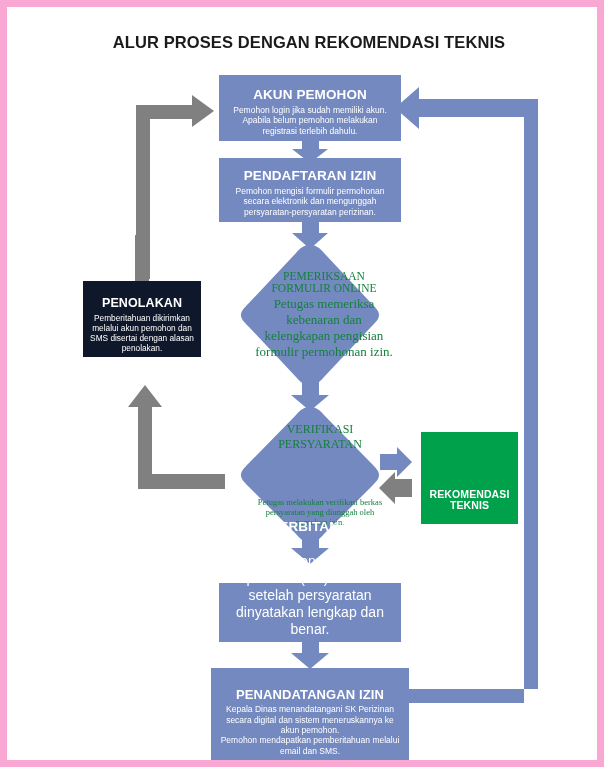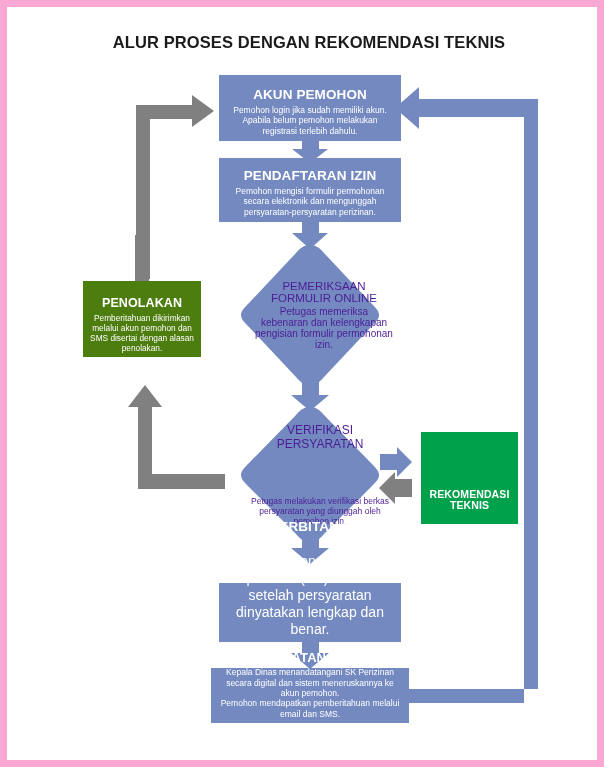--- a/index.html
+++ b/index.html
@@ -47,21 +47,21 @@
   .node .n-title {
     font-weight: bold;
     line-height: 1.12;
     letter-spacing: 0.1px;
   }
   .node .n-body {
     line-height: 1.22;
   }
 
   .rect.blue   { background: #7389c0; }
-  .rect.red    { background: #4d7c0f; }
+  .rect.red    { background: #0f172a; }
   .rect.green  { background: #00a14b; }
 
   
   .diamond {
     position: absolute;
   }
   .diamond svg {
     position: absolute;
     left: 0;
     top: 0;
@@ -70,22 +70,23 @@
     position: absolute;
     left: 0;
     top: 0;
     width: 100%;
     height: 100%;
     display: flex;
     flex-direction: column;
     align-items: center;
     justify-content: center;
     text-align: center;
-    color: #4c1d95;
+    color: #15803d;
     pointer-events: none;
+    font-family: Liberation Serif, serif;
   }
 
   
   #arrows {
     position: absolute;
     left: 0;
     top: 0;
     width: 604px;
     height: 767px;
     pointer-events: none;
@@ -134,21 +135,21 @@
     <div class="n-title" style="font-size:13.5px;">PENDAFTARAN IZIN</div>
     <div class="n-body" style="font-size:8.5px; margin-top:3px;">Pemohon mengisi formulir permohonan secara elektronik dan mengunggah persyaratan-persyaratan perizinan.</div>
   </div>
 
   <div class="diamond" style="left:234px; top:238px; width:138px; height:140px;">
     <svg width="138" height="140" viewBox="0 0 138 140">
       <path d="M69 0 C63 0 59 3 55 8 L8 58 C3 63 0 66 0 70 C0 74 3 77 8 82 L55 132 C59 137 63 140 69 140 C75 140 79 137 83 132 L130 82 C135 77 138 74 138 70 C138 66 135 63 130 58 L83 8 C79 3 75 0 69 0 Z" fill="#7389c0"></path>
     </svg>
     <div class="d-text" style="padding:0 14px;">
       <div class="n-title" style="font-size:11.5px;">PEMERIKSAAN FORMULIR ONLINE</div>
-      <div class="n-body" style="font-size:10px; margin-top:2px;">Petugas memeriksa kebenaran dan kelengkapan pengisian formulir permohonan izin.</div>
+      <div class="n-body" style="font-size:13px; margin-top:2px;">Petugas memeriksa kebenaran dan kelengkapan pengisian formulir permohonan izin.</div>
     </div>
   </div>
 
   <div class="node rect red" style="left:76px; top:274px; width:118px; height:76px; padding:4px 6px;">
     <div class="n-title" style="font-size:12.5px;">PENOLAKAN</div>
     <div class="n-body" style="font-size:8.3px; margin-top:3px;">Pemberitahuan dikirimkan melalui akun pemohon dan SMS disertai dengan alasan penolakan.</div>
   </div>
 
   <div class="diamond" style="left:234px; top:400px; width:138px; height:135px;">
     <svg width="138" height="135" viewBox="0 0 138 135">
@@ -162,19 +163,19 @@
 
   <div class="node rect green" style="left:414px; top:425px; width:97px; height:92px; padding:12px 6px;">
     <div class="n-title" style="font-size:10.5px;">REKOMENDASI TEKNIS</div>
   </div>
 
   <div class="node rect blue" style="left:212px; top:576px; width:182px; height:59px; padding:4px 8px;">
     <div class="n-title" style="font-size:13.5px;">PENERBITAN IZIN</div>
     <div class="n-body" style="font-size:14px; margin-top:19px;">Petugas mencetak Surat Keputusan (SK) Perizinan setelah persyaratan dinyatakan lengkap dan benar.</div>
   </div>
 
-  <div class="node rect blue" style="left:204px; top:661px; width:198px; height:55px; padding:4px 8px; white-space:pre-line;">
+  <div class="node rect blue" style="left:204px; top:661px; width:198px; height:92px; padding:4px 8px; white-space:pre-line;">
     <div class="n-title" style="font-size:13px;">PENANDATANGAN IZIN</div>
     <div class="n-body" style="font-size:8.5px; margin-top:2px;">Kepala Dinas menandatangani SK Perizinan secara digital dan sistem meneruskannya ke akun pemohon.
 Pemohon mendapatkan pemberitahuan melalui email dan SMS.</div>
   </div>
 
 </div>
 
 </body></html>

